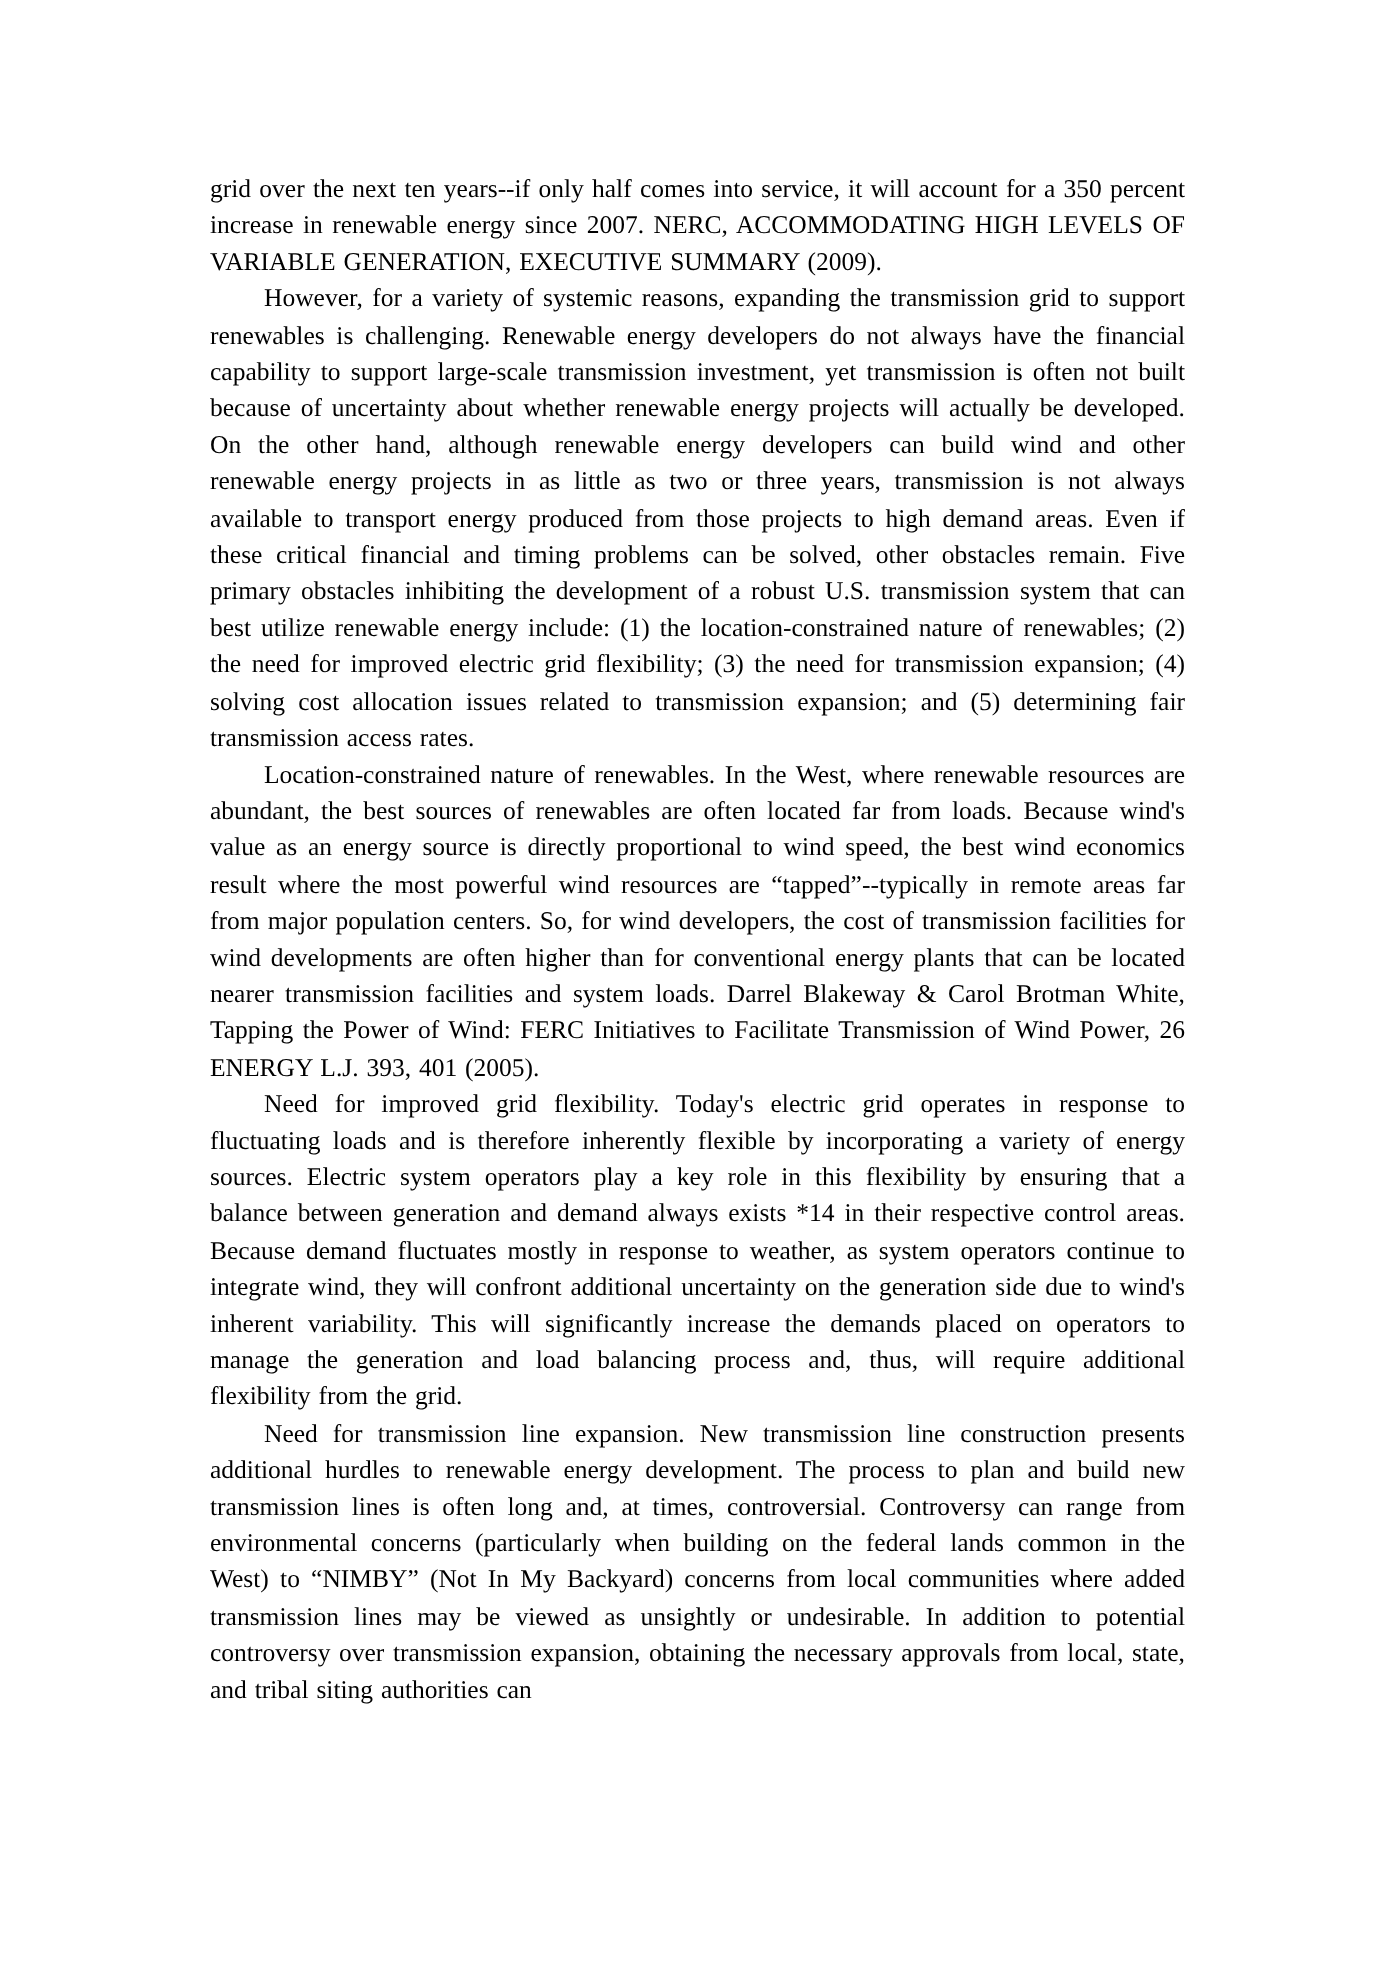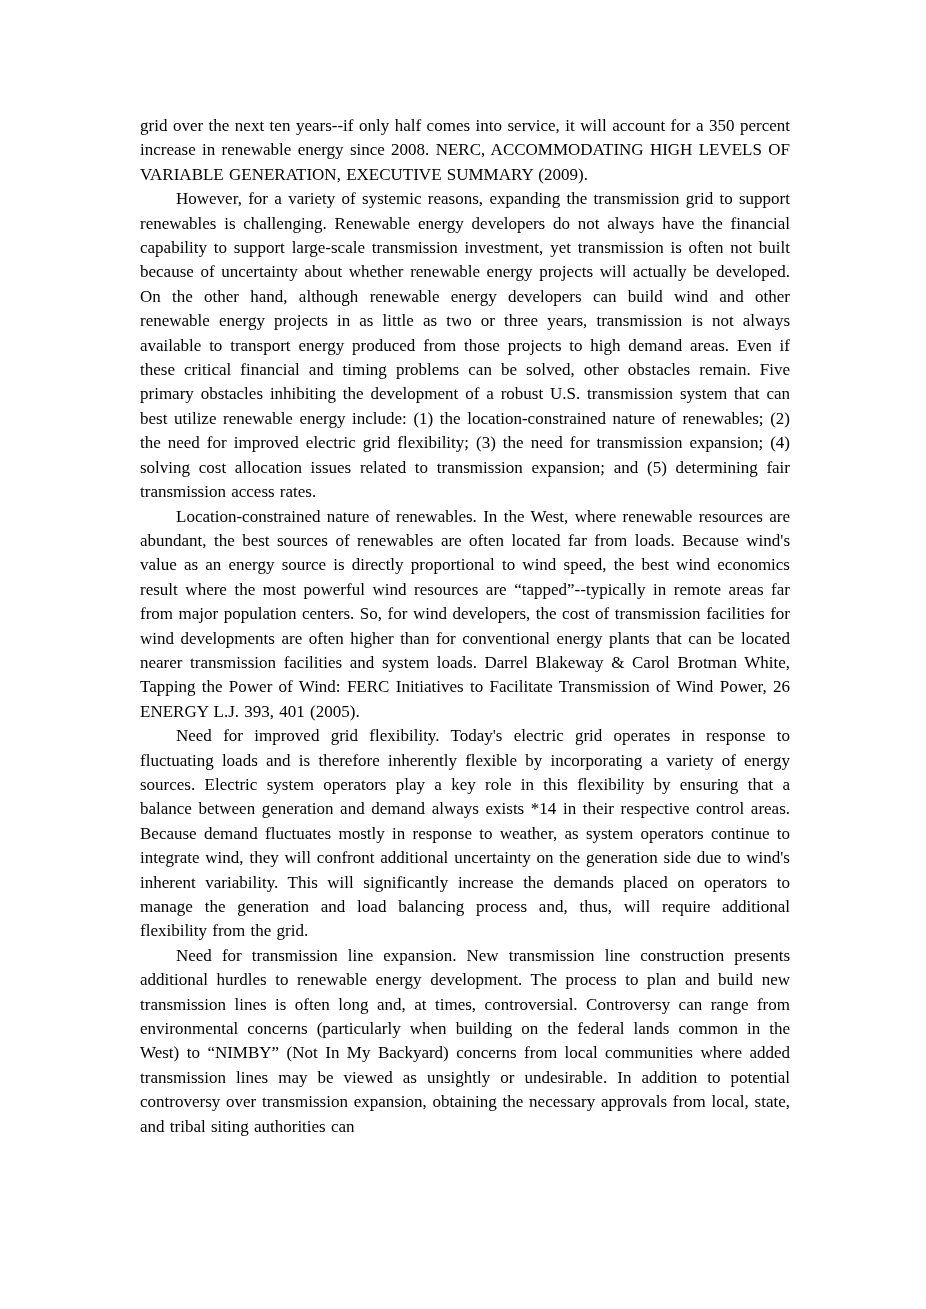--- a/index.html
+++ b/index.html
@@ -38,19 +38,19 @@
   }
   .text-body p.indent {
     text-indent: 36px;
   }
 </style>
 </head>
 <body>
 
 <div class="page">
   <div class="text-body">
-    <p>grid over the next ten years--if only half comes into service, it will account for a 350 percent increase in renewable energy since 2008. NERC, ACCOMMODATING HIGH LEVELS OF VARIABLE GENERATION, EXECUTIVE SUMMARY (2009).</p>
+    <p>grid over the next ten years--if only half comes into service, it will account for a 350 percent increase in renewable energy since 2007. NERC, ACCOMMODATING HIGH LEVELS OF VARIABLE GENERATION, EXECUTIVE SUMMARY (2009).</p>
     <p class="indent">However, for a variety of systemic reasons, expanding the transmission grid to support renewables is challenging. Renewable energy developers do not always have the financial capability to support large-scale transmission investment, yet transmission is often not built because of uncertainty about whether renewable energy projects will actually be developed. On the other hand, although renewable energy developers can build wind and other renewable energy projects in as little as two or three years, transmission is not always available to transport energy produced from those projects to high demand areas. Even if these critical financial and timing problems can be solved, other obstacles remain. Five primary obstacles inhibiting the development of a robust U.S. transmission system that can best utilize renewable energy include: (1) the location-constrained nature of renewables; (2) the need for improved electric grid flexibility; (3) the need for transmission expansion; (4) solving cost allocation issues related to transmission expansion; and (5) determining fair transmission access rates.</p>
     <p class="indent">Location-constrained nature of renewables. In the West, where renewable resources are abundant, the best sources of renewables are often located far from loads. Because wind's value as an energy source is directly proportional to wind speed, the best wind economics result where the most powerful wind resources are “tapped”--typically in remote areas far from major population centers. So, for wind developers, the cost of transmission facilities for wind developments are often higher than for conventional energy plants that can be located nearer transmission facilities and system loads. Darrel Blakeway &amp; Carol Brotman White, Tapping the Power of Wind: FERC Initiatives to Facilitate Transmission of Wind Power, 26 ENERGY L.J. 393, 401 (2005).</p>
     <p class="indent">Need for improved grid flexibility. Today's electric grid operates in response to fluctuating loads and is therefore inherently flexible by incorporating a variety of energy sources. Electric system operators play a key role in this flexibility by ensuring that a balance between generation and demand always exists *14 in their respective control areas. Because demand fluctuates mostly in response to weather, as system operators continue to integrate wind, they will confront additional uncertainty on the generation side due to wind's inherent variability. This will significantly increase the demands placed on operators to manage the generation and load balancing process and, thus, will require additional flexibility from the grid.</p>
     <p class="indent">Need for transmission line expansion. New transmission line construction presents additional hurdles to renewable energy development. The process to plan and build new transmission lines is often long and, at times, controversial. Controversy can range from environmental concerns (particularly when building on the federal lands common in the West) to “NIMBY” (Not In My Backyard) concerns from local communities where added transmission lines may be viewed as unsightly or undesirable. In addition to potential controversy over transmission expansion, obtaining the necessary approvals from local, state, and tribal siting authorities can</p>
   </div>
 </div>
 
 </body></html>

